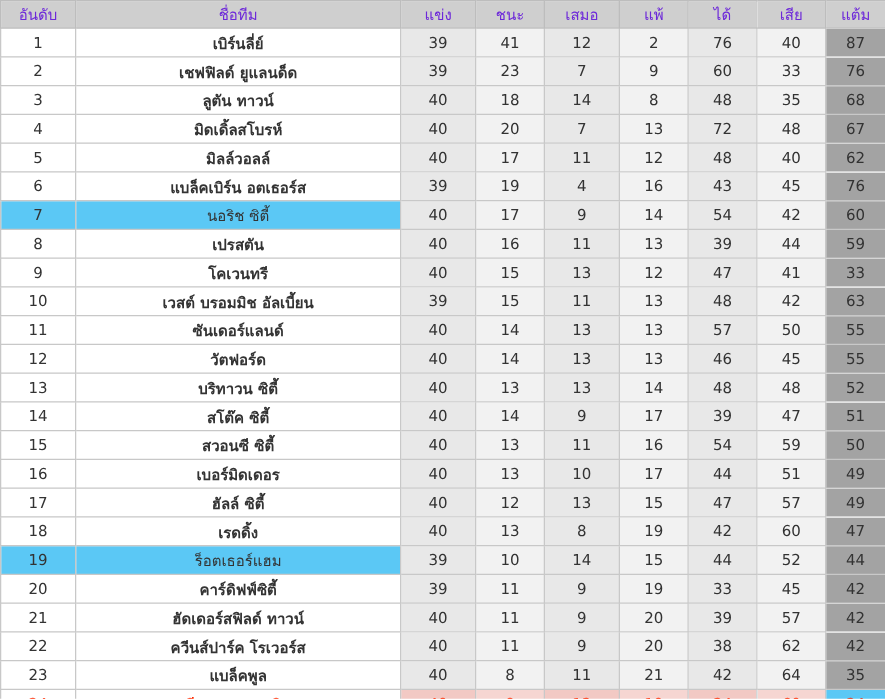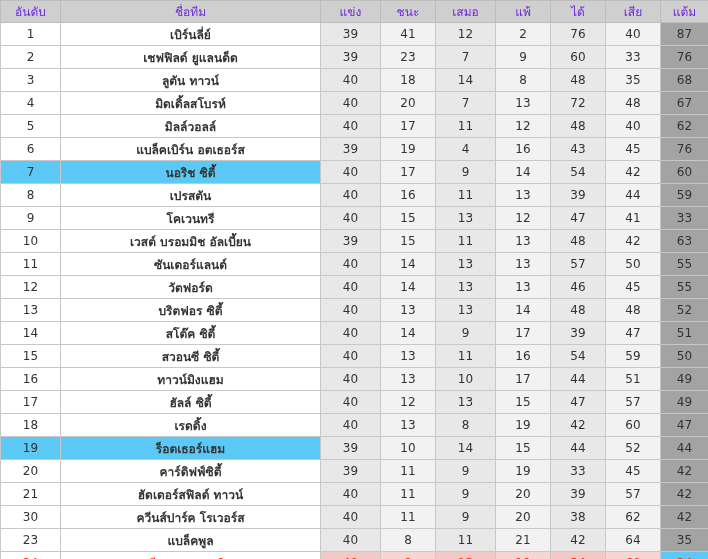--- a/index.html
+++ b/index.html
@@ -57,21 +57,21 @@
   }
   td.stat-a { background: #e8e8e8; }
   td.stat-b { background: #f2f2f2; }
   td.pts {
     background: #a3a3a3;
     color: #333333;
   }
 
   
   tr.hl td.rank, tr.hl td.team { background: #5bc8f5; }
-  tr.hl td.team { font-weight: bold; }
+  tr.hl td.team { font-weight: normal; }
 
   
   tr.red td { color: #ff2a00; }
   tr.red td.pts { background: #5bc8f5; color: #ff2a00; }
   tr.red td.rank, tr.red td.team { background: #ffffff; }
   tr.red td.stat-a { background: #f2c9c4; }
   tr.red td.stat-b { background: #f6d6d2; }
 </style>
 </head>
 <body>
@@ -229,21 +229,21 @@
         <td class="stat-a">40</td>
         <td class="stat-b">14</td>
         <td class="stat-a">13</td>
         <td class="stat-b">13</td>
         <td class="stat-a">46</td>
         <td class="stat-b">45</td>
         <td class="pts">55</td>
       </tr>
       <tr>
         <td class="rank">13</td>
-        <td class="team">บริตฟอร ซิตี้</td>
+        <td class="team">บริทาวน ซิตี้</td>
         <td class="stat-a">40</td>
         <td class="stat-b">13</td>
         <td class="stat-a">13</td>
         <td class="stat-b">14</td>
         <td class="stat-a">48</td>
         <td class="stat-b">48</td>
         <td class="pts">52</td>
       </tr>
       <tr>
         <td class="rank">14</td>
@@ -262,21 +262,21 @@
         <td class="stat-a">40</td>
         <td class="stat-b">13</td>
         <td class="stat-a">11</td>
         <td class="stat-b">16</td>
         <td class="stat-a">54</td>
         <td class="stat-b">59</td>
         <td class="pts">50</td>
       </tr>
       <tr>
         <td class="rank">16</td>
-        <td class="team">ทาวน์มิงแฮม</td>
+        <td class="team">เบอร์มิดเดอร</td>
         <td class="stat-a">40</td>
         <td class="stat-b">13</td>
         <td class="stat-a">10</td>
         <td class="stat-b">17</td>
         <td class="stat-a">44</td>
         <td class="stat-b">51</td>
         <td class="pts">49</td>
       </tr>
       <tr>
         <td class="rank">17</td>
@@ -327,21 +327,21 @@
         <td class="team">ฮัดเดอร์สฟิลด์ ทาวน์</td>
         <td class="stat-a">40</td>
         <td class="stat-b">11</td>
         <td class="stat-a">9</td>
         <td class="stat-b">20</td>
         <td class="stat-a">39</td>
         <td class="stat-b">57</td>
         <td class="pts">42</td>
       </tr>
       <tr>
-        <td class="rank">30</td>
+        <td class="rank">22</td>
         <td class="team">ควีนส์ปาร์ค โรเวอร์ส</td>
         <td class="stat-a">40</td>
         <td class="stat-b">11</td>
         <td class="stat-a">9</td>
         <td class="stat-b">20</td>
         <td class="stat-a">38</td>
         <td class="stat-b">62</td>
         <td class="pts">42</td>
       </tr>
       <tr>

